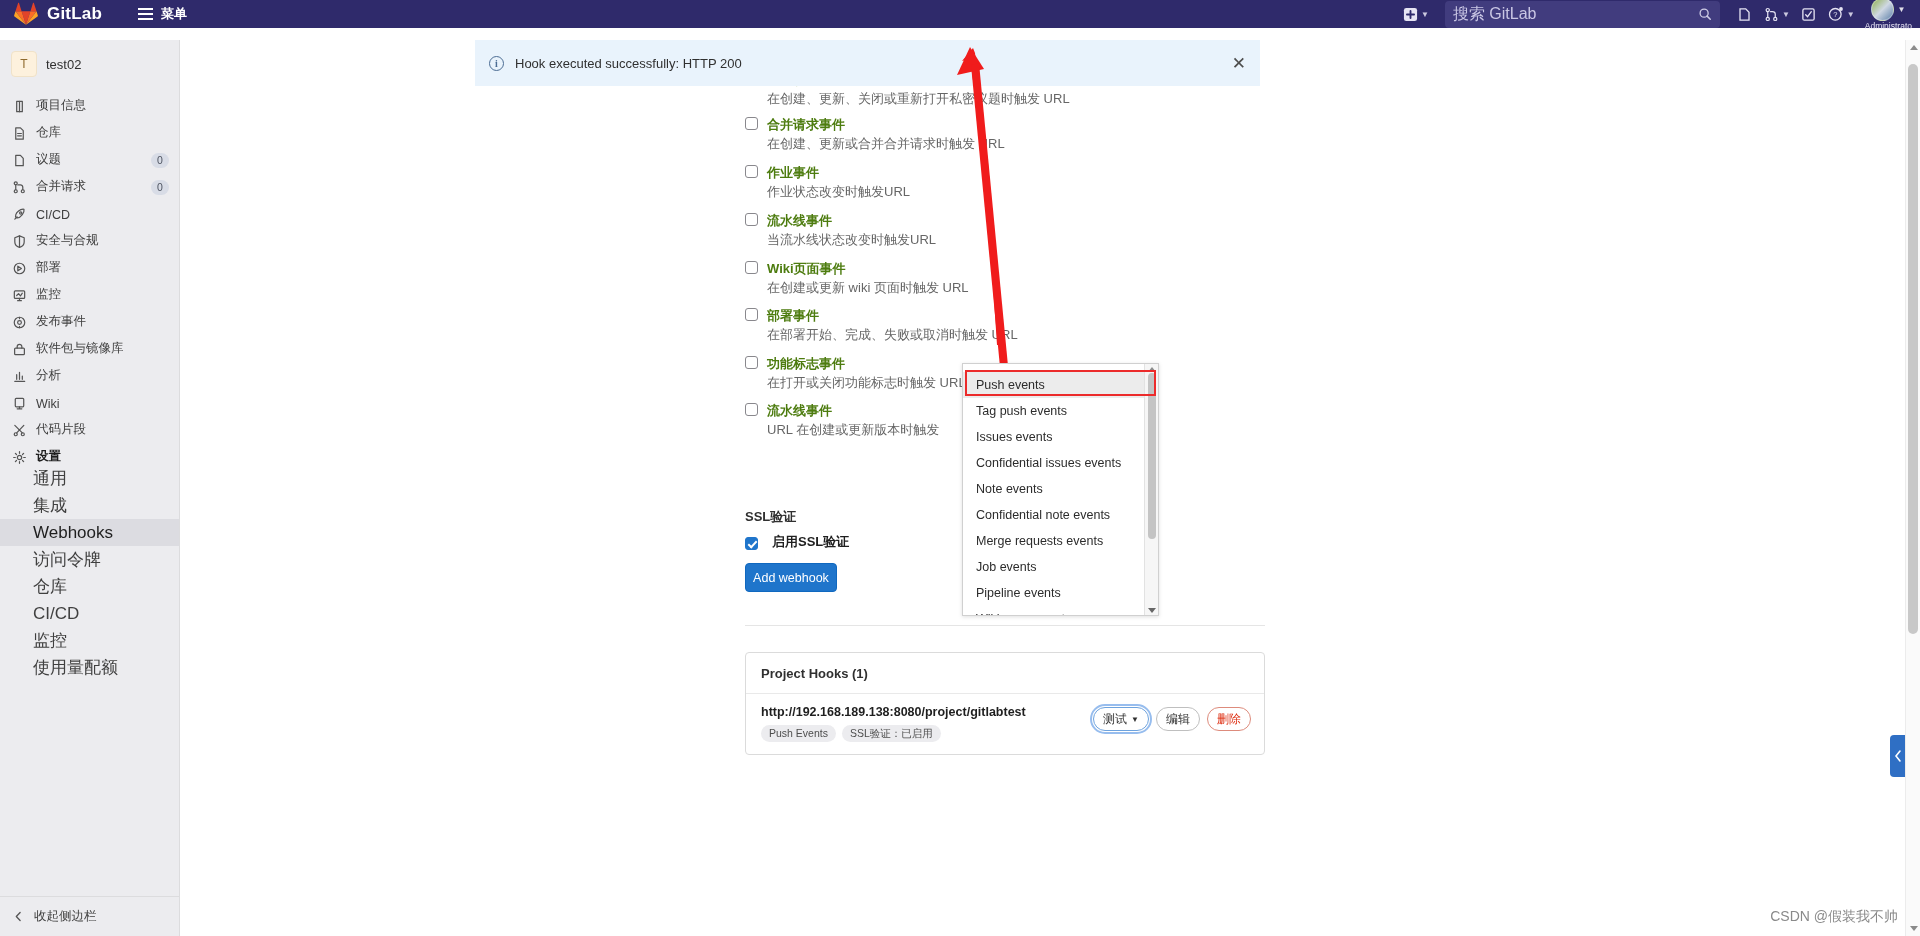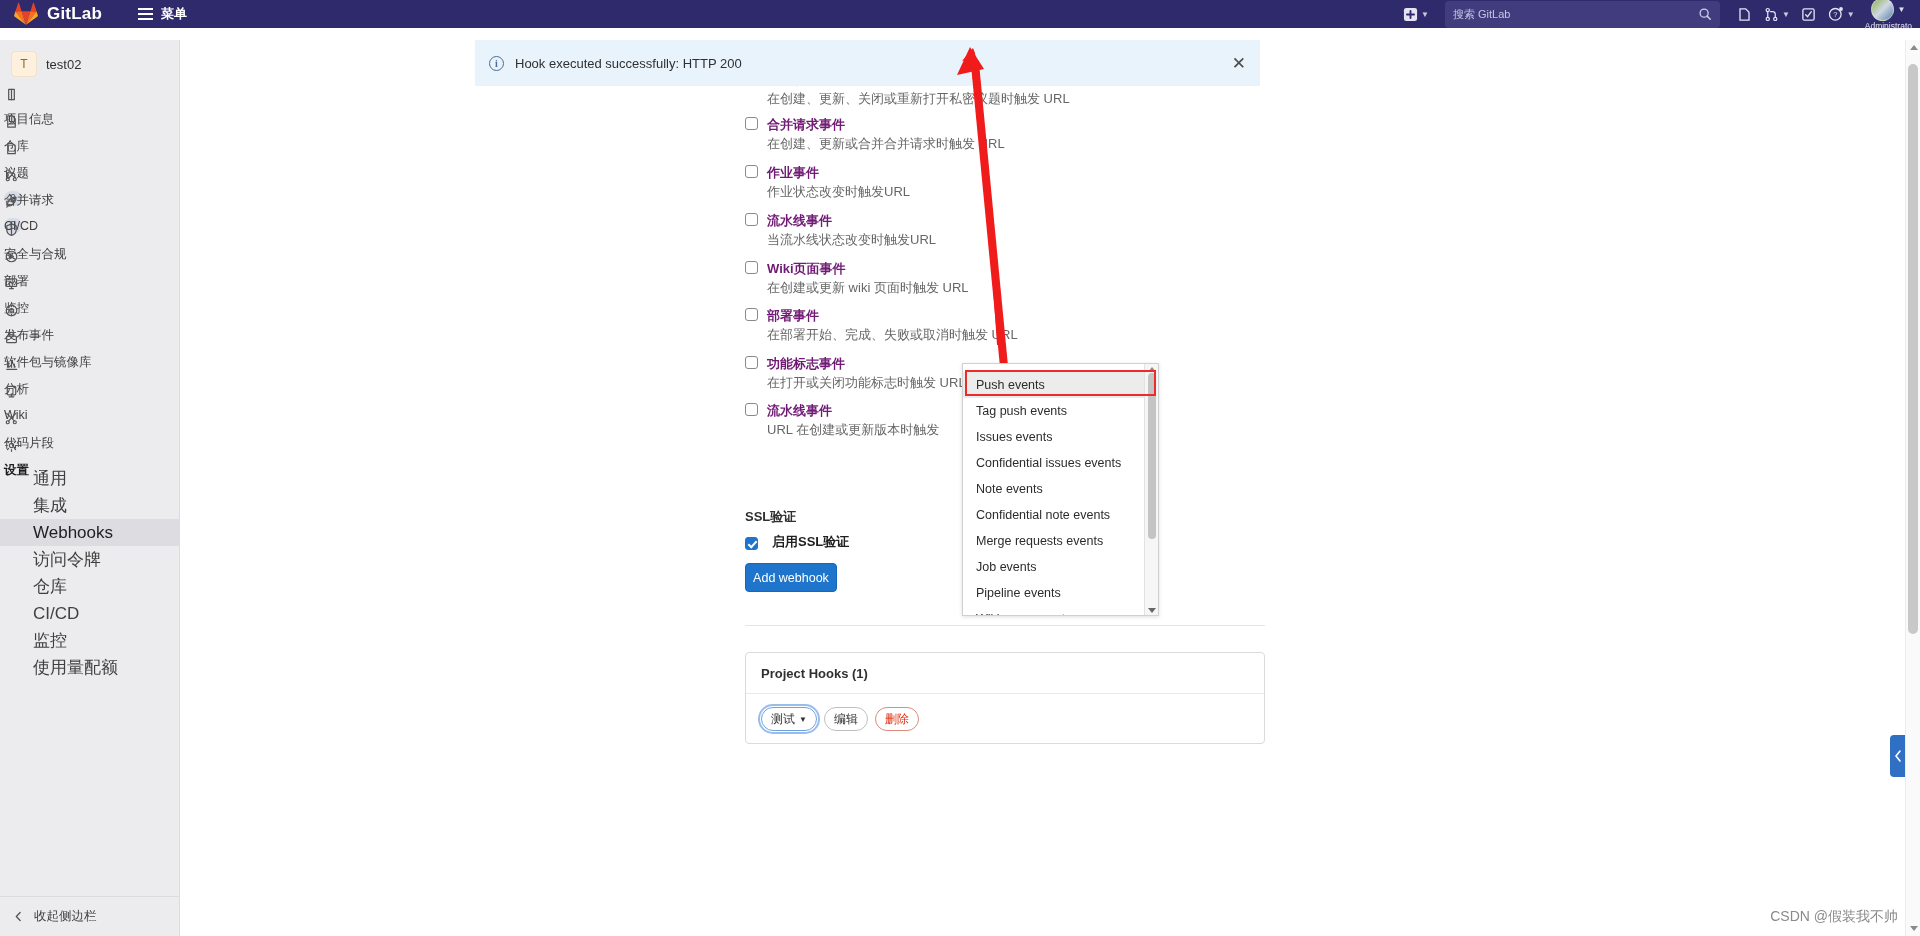--- a/index.html
+++ b/index.html
@@ -26,21 +26,21 @@
   .hamburger i { display: block; width: 15px; height: 2px; background: #fff; }
   .nav-right { margin-left: auto; display: flex; align-items: center; gap: 2px;
     padding-right: 8px; height: 40px; }
   .nav-ico { display: flex; align-items: center; justify-content: center;
     height: 28px; min-width: 26px; padding: 0 4px; cursor: pointer;
     color: #e6e4f3; }
   .caret { font-size: 8px; margin-left: 3px; opacity: .85; }
   .search-box {
     width: 275px; height: 27px; background: #413c7e; border-radius: 4px;
     display: flex; align-items: center; padding: 0 8px; margin: 0 10px;
-    font-size: 11px; color: #c9c6e4; cursor: text;
+    font-size: 16px; color: #c9c6e4; cursor: text;
   }
   .search-box .sq { margin-left: auto; }
   .avatar-wrap { display: flex; flex-direction: column; align-items: center;
     margin-left: 4px; cursor: pointer; position: relative; }
   .avatar {
     width: 23px; height: 23px; border-radius: 50%;
     background: linear-gradient(135deg,#8fb04e 0%,#cfd8e3 50%,#5c7fa8 100%);
     border: 1px solid #ffffff55;
   }
   .avatar-name { font-size: 8.5px; color: #e7e5f4; margin-top: 0px; white-space: nowrap; }
@@ -53,22 +53,22 @@
     font-size: 12.5px; color: #404040;
   }
   .proj-head { display: flex; align-items: center; gap: 9px; padding: 11px 10px 10px 11px; }
   .proj-avatar {
     width: 26px; height: 26px; border-radius: 4px; background: #fdf1dd;
     border: 1px solid #f0e2c8; color: #8f6b2e; font-size: 12px;
     display: flex; align-items: center; justify-content: center;
   }
   .proj-name { font-size: 13px; color: #303030; }
   .nav-item {
-    display: flex; align-items: flex-start; gap: 9px; height: 27px;
-    padding: 0 10px 0 4px; cursor: pointer; position: relative; flex-direction: column;
+    display: flex; align-items: flex-end; gap: 9px; height: 27px;
+    padding: 0 10px 0 12px; cursor: pointer; position: relative;
   }
   .nav-item .ico { width: 15px; height: 15px; display: flex;
     align-items: center; justify-content: center; color: #555; flex: 0 0 15px; }
   .nav-item .lbl { flex: 1; white-space: nowrap; }
   .badge-count {
     background: #d8dce6; color: #4d5360; font-size: 10.5px;
     border-radius: 9px; padding: 0 6px; line-height: 15px; min-width: 18px;
     text-align: center;
   }
   .nav-item.active-parent .lbl { font-weight: 700; color: #1f1f1f; }
@@ -99,21 +99,21 @@
   }
   .cb {
     width: 13px; height: 13px; border: 1px solid #89888d; border-radius: 3px;
     background: #fff; margin-top: 2px; flex: 0 0 13px; cursor: pointer;
   }
   .cb.checked { background: #1f75cb; border-color: #1f75cb; position: relative; }
   .cb.checked::after {
     content: ""; position: absolute; left: 4px; top: 1px; width: 3px; height: 7px;
     border: solid #fff; border-width: 0 2px 2px 0; transform: rotate(43deg);
   }
-  .evt-title { font-size: 13px; font-weight: 700; color: #701a75; line-height: 17px; }
+  .evt-title { font-size: 13px; font-weight: 700; color: #4d7c0f; line-height: 17px; }
   .evt-desc { font-size: 13px; color: #666; line-height: 19px; margin-top: 1px; white-space: nowrap; }
 
   .ssl-head { position: absolute; left: 0; font-size: 13px; color: #303030; font-weight: bold; }
   .ssl-check { position: absolute; left: 0; display: flex; gap: 14px; align-items: center; }
   .ssl-label { font-size: 13px; font-weight: 700; color: #1f1f1f; }
   .add-btn {
     position: absolute; left: 0; width: 92px; height: 29px;
     background: #1f75cb; color: #fff; border: 1px solid #1068bf; border-radius: 4px;
     font-size: 12.5px; display: flex; align-items: center; justify-content: center;
     cursor: pointer; font-family: "Liberation Sans", sans-serif;
@@ -521,20 +521,27 @@
       <span class="ssl-label">启用SSL验证</span>
     </div>
     <div class="add-btn" style="top:523px;">Add webhook</div>
     <div class="hr-line" style="top:585px;"></div>
   </div>
 
   <div class="hooks-card">
     <div class="hooks-head">Project Hooks (1)</div>
     <div id="hook-rows-host">
         <div class="hook-row">
+          <div class="hook-left">
+            <div class="hook-url">http://192.168.189.138:8080/project/gitlabtest</div>
+            <div class="hook-badges">
+              <span class="pill">Push Events</span>
+              <span class="pill">SSL验证：已启用</span>
+            </div>
+          </div>
           <div class="hook-actions">
             <button class="btn-sm focus-ring">
               <span>测试</span>
               <span style="font-size:8px">▼</span>
             </button>
             <button class="btn-sm">编辑</button>
             <button class="btn-sm danger">删除</button>
           </div>
         </div>
       </div>

